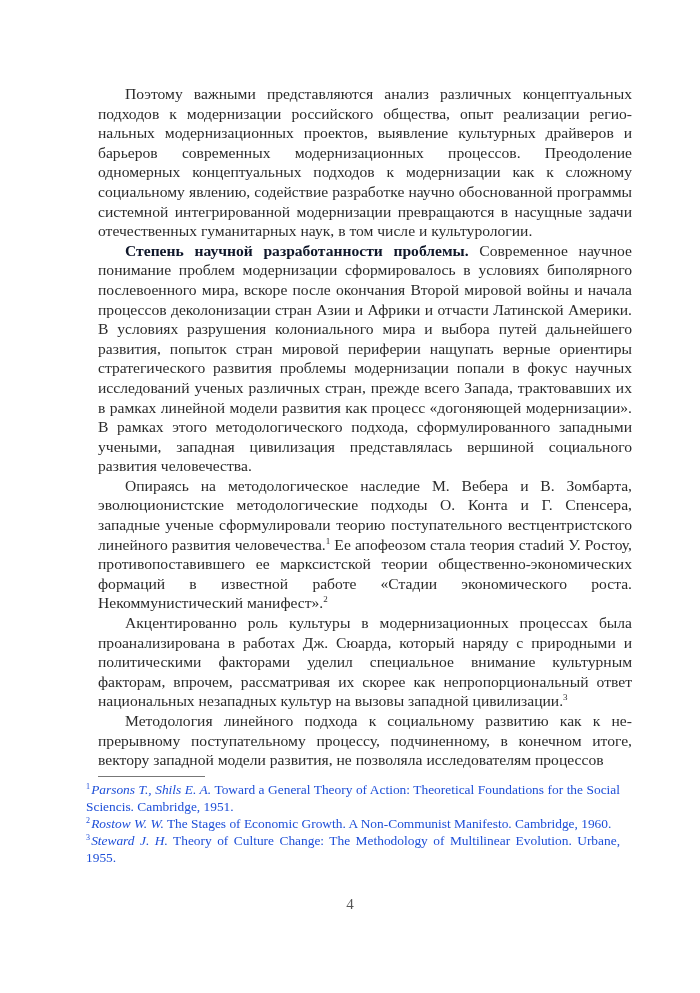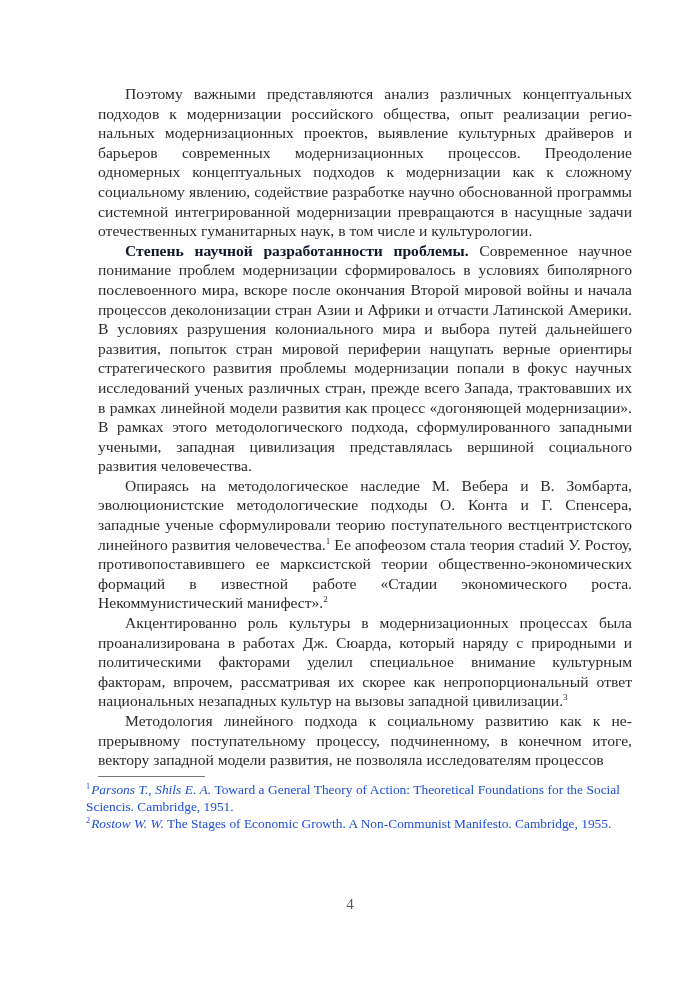--- a/index.html
+++ b/index.html
@@ -37,16 +37,17 @@
   </p>
   <p>
     <span>Методология линейного подхода к социальному развитию как к не­прерывному поступательному процессу, подчиненному, в конечном итоге, вектору западной модели развития, не позволяла исследователям процессов</span>
   </p>
 </div>
 
 <div class="fn-rule"></div>
 
 <div class="footnotes">
   <p><sup>1</sup> <i>Parsons T., Shils E. A.</i><span> Toward a General Theory of Action: Theoretical Foundations for the Social Sciencis. Cambridge, 1951.</span></p>
-  <p><sup>2</sup> <i>Rostow W. W.</i><span> The Stages of Economic Growth. A Non-Communist Manifesto. Cam­bridge, 1955.</span></p>
+  <p><sup>2</sup> <i>Rostow W. W.</i><span> The Stages of Economic Growth. A Non-Communist Manifesto. Cam­bridge, 1960.</span></p>
+  <p><sup>3</sup> <i>Steward J. H.</i><span> Theory of Culture Change: The Methodology of Multilinear Evolution. Urbane, 1955.</span></p>
 </div>
 
 <div class="page-number">4</div>
 
 </body></html>

